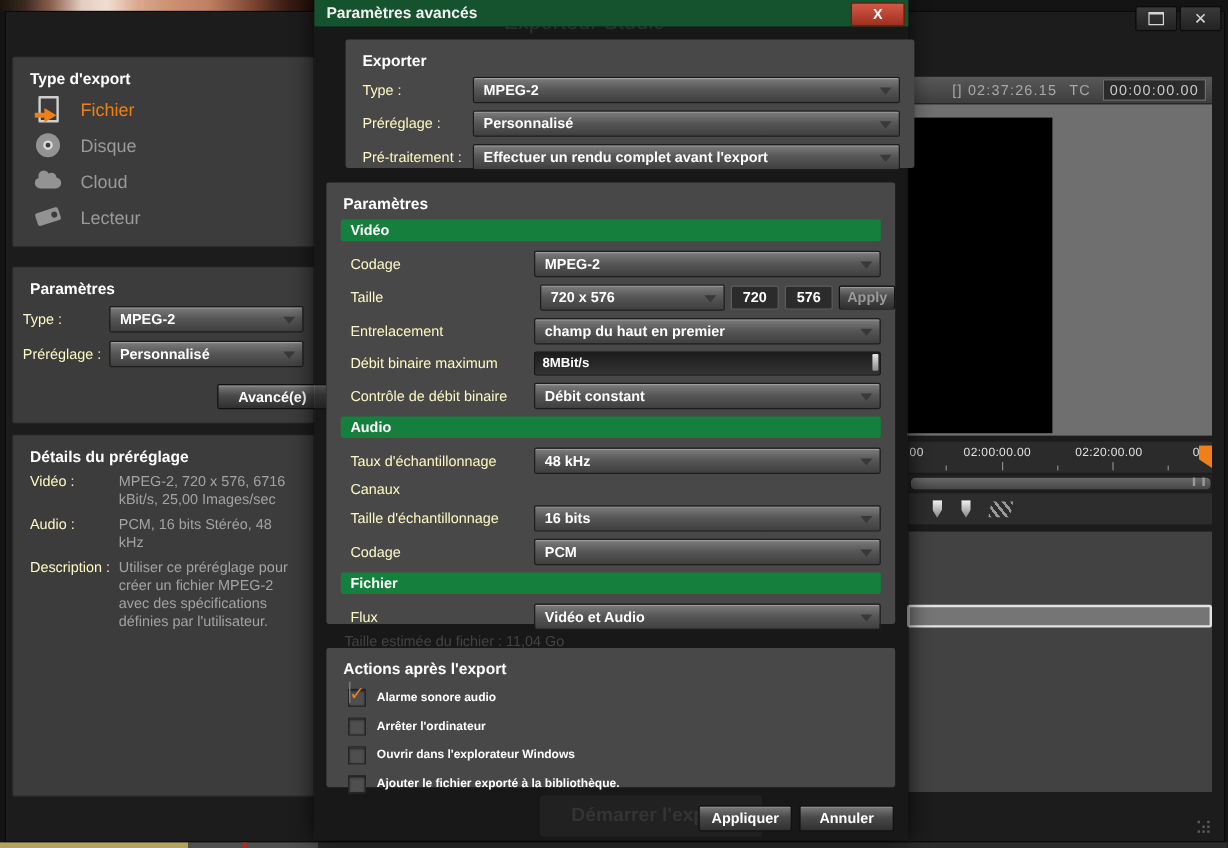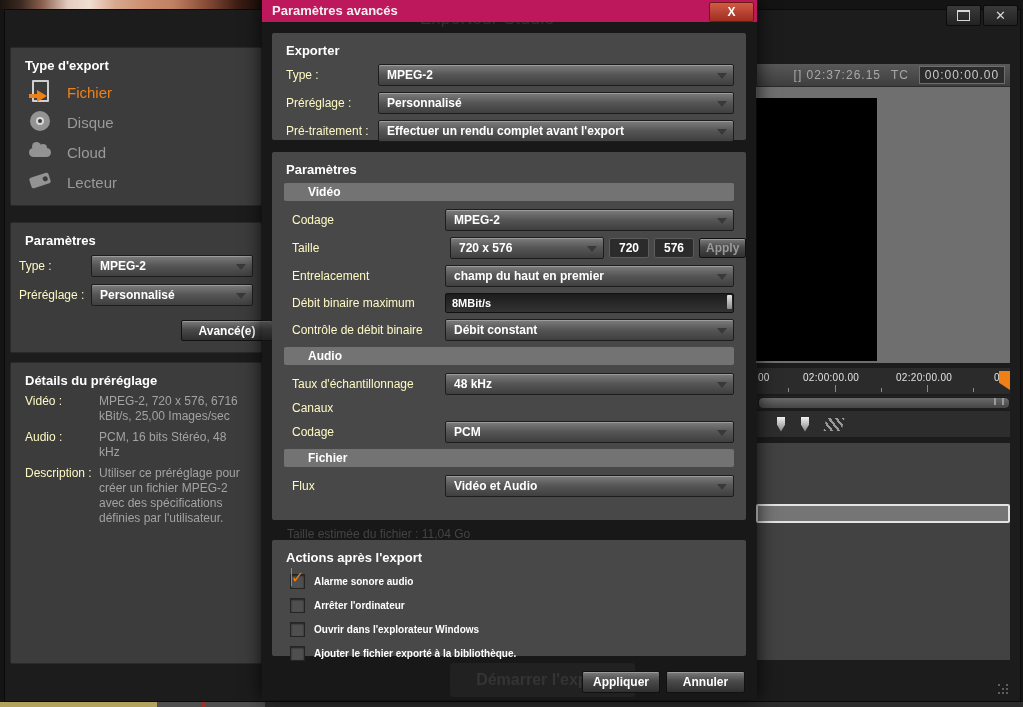--- a/index.html
+++ b/index.html
@@ -92,30 +92,30 @@
      color:#4f4f4f;font-size:16px;font-weight:bold;text-align:center;line-height:34px;}
   #grip{left:998px;top:684px;width:12px;height:12px;}
   #grip i{position:absolute;left:0;top:0;width:2px;height:2px;background:#5d5d5d;
      box-shadow:8px 0 #5d5d5d,4px 4px #5d5d5d,8px 4px #5d5d5d,0 8px #5d5d5d,4px 8px #5d5d5d,8px 8px #5d5d5d;}
 
   
   .bstrip{top:702px;height:5px;}
 
   
   #dlg-backdrop{left:262px;top:0;width:495px;height:700px;background:rgba(20,20,20,.45);box-shadow:0 0 18px rgba(0,0,0,.8);}
-  #dlg-titlebar{left:262px;top:0;width:495px;height:22px;background:#be185d;}
+  #dlg-titlebar{left:262px;top:0;width:495px;height:22px;background:#14532d;}
   #dlg-title{position:absolute;left:10px;top:3px;font-size:13px;font-weight:bold;color:#f0f0f0;}
   #dlg-close{position:absolute;left:447px;top:2px;width:43px;height:18px;
      background:linear-gradient(#d05a45,#a02f20);border:1px solid #6e1c12;border-radius:2px;
      color:#fff;font-size:12px;font-weight:bold;text-align:center;line-height:18px;}
 
   .dpanel{left:272px;width:474px;background:#484848;border-radius:2px;padding:8px 12px;box-sizing:border-box;}
   .dpanel-title{font-size:13px;font-weight:bold;color:#fff;margin:2px 0 6px 2px;}
-  .secbar{height:18px;background:#737373;border-radius:2px;margin:4px 0 8px 0;
-     font-size:12px;font-weight:bold;color:#fff;line-height:18px;padding-left:24px;}
+  .secbar{height:18px;background:#15803d;border-radius:2px;margin:4px 0 8px 0;
+     font-size:12px;font-weight:bold;color:#fff;line-height:18px;padding-left:8px;}
   .exp-row .glabel{width:92px;flex:0 0 92px;padding-left:2px;}
   .exp-row .dd{flex:1;}
   .par-row .glabel{width:153px;flex:0 0 153px;padding-left:8px;}
   .par-row .dd{flex:1;}
   .num{width:38px;height:18px;background:#2b2b2b;border:1px solid #5c5c5c;border-radius:2px;
      color:#fff;font-size:12px;font-weight:bold;text-align:center;
      font-family:"Liberation Sans","DejaVu Sans",sans-serif;padding:0;}
   .apply-btn{width:48px;height:20px;color:#9a9a9a;}
   .slider{position:relative;flex:1;height:18px;background:linear-gradient(#1c1c1c,#333);
      border:1px solid #111;border-radius:2px;}
@@ -258,21 +258,21 @@
   <div class="abs bstrip" style="left:202px;width:4px;background:#a03028;"></div>
   <div class="abs bstrip" style="left:265px;width:758px;background:#2c2c2c;"></div>
 
   <div class="abs" id="dlg-backdrop"></div>
 
   <div class="abs" id="dlg-titlebar">
     <span id="dlg-title">Paramètres avancés</span>
     <span id="dlg-close">X</span>
   </div>
 
-  <div class="abs dpanel" style="top:33px;height:107px;">
+  <div class="abs dpanel" style="top:33px;height:107px;margin-left:16px;">
     <div class="dpanel-title">Exporter</div>
     <div class="srow exp-row">
       <span class="glabel">Type :</span>
       <div class="dd">
         <span class="dd-v">MPEG-2</span>
         <span class="dd-a"></span>
       </div>
     </div>
     <div class="srow exp-row">
       <span class="glabel">Préréglage :</span>
@@ -336,20 +336,27 @@
     <div class="secbar">Audio</div>
     <div class="srow par-row">
       <span class="glabel">Taux d'échantillonnage</span>
       <div class="dd">
         <span class="dd-v">48 kHz</span>
         <span class="dd-a"></span>
       </div>
     </div>
     <div class="srow par-row">
       <span class="glabel">Canaux</span>
+    </div>
+    <div class="srow par-row">
+      <span class="glabel">Taille d'échantillonnage</span>
+      <div class="dd">
+        <span class="dd-v">16 bits</span>
+        <span class="dd-a"></span>
+      </div>
     </div>
     <div class="srow par-row">
       <span class="glabel">Codage</span>
       <div class="dd">
         <span class="dd-v">PCM</span>
         <span class="dd-a"></span>
       </div>
     </div>
 
     <div class="secbar">Fichier</div>

